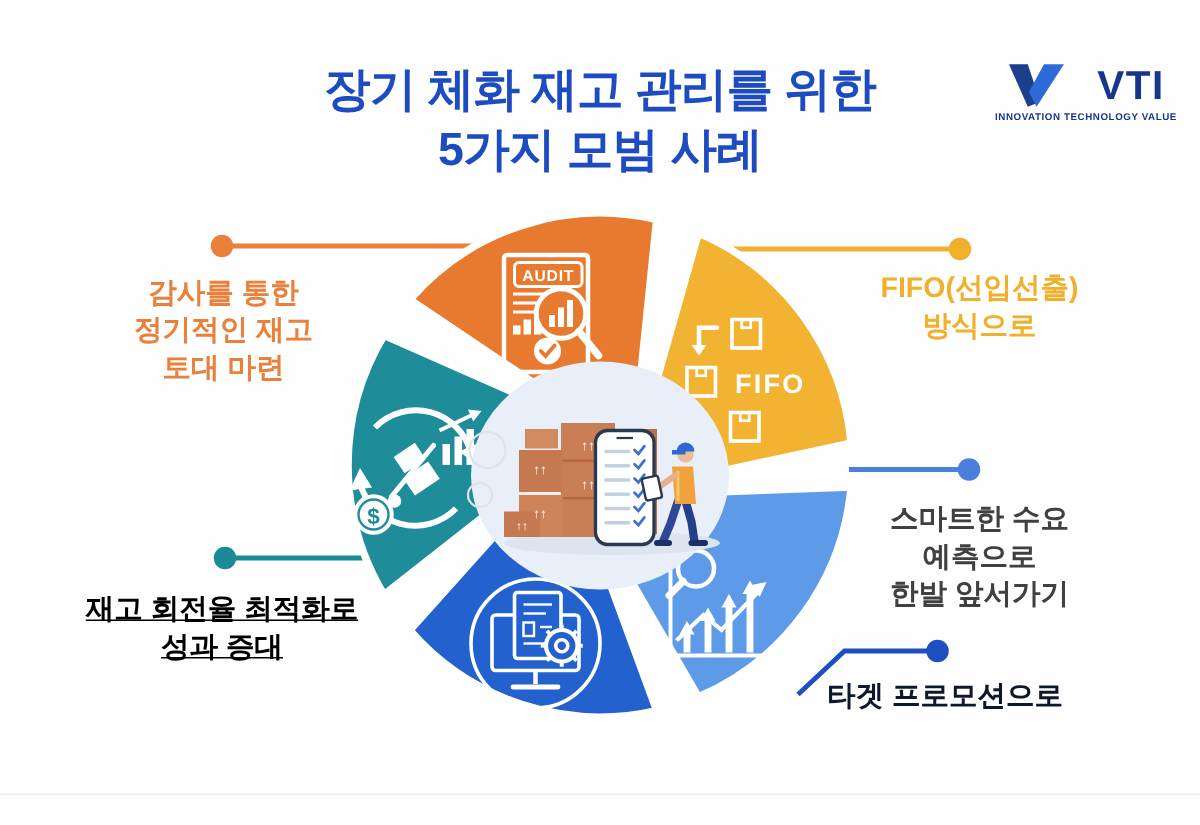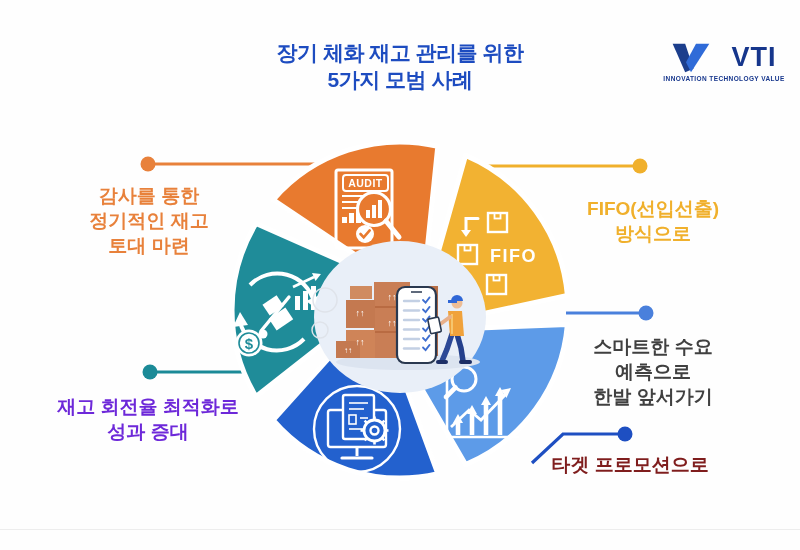--- a/index.html
+++ b/index.html
@@ -2,37 +2,37 @@
 <html><head>
 <meta charset="utf-8">
 <style>
   html,body{margin:0;padding:0;background:#fff;}
   #stage{
     position:relative;width:800px;height:550px;overflow:hidden;background:#fefefe;
     font-family:"Liberation Sans","DejaVu Sans",sans-serif;
   }
   .title{
     position:absolute;top:40px;left:0;width:100%;text-align:center;
-    font-size:21px;font-weight:800;line-height:1.28;color:#1d4cc0;letter-spacing:-0.5px;
+    font-size:31px;font-weight:800;line-height:1.28;color:#1d4cc0;letter-spacing:-0.5px;
   }
   .logo{
     position:absolute;left:664px;top:42px;width:120px;display:flex;flex-direction:column;align-items:center;
   }
-  .logo-row{display:flex;align-items:flex-end;gap:20px;}
+  .logo-row{display:flex;align-items:flex-start;gap:20px;}
   .logo-text{font-size:27px;font-weight:800;color:#16368c;letter-spacing:1px;}
   .logo-tagline{font-size:6.5px;font-weight:700;color:#16368c;letter-spacing:0.06em;margin-top:2px;white-space:nowrap;}
   .lbl{
     position:absolute;text-align:center;font-weight:700;font-size:19px;line-height:25px;
   }
   .lbl span{display:block;}
   .lbl-0{left:44px;top:183px;width:210px;color:#e8813b;}
-  .lbl-1{left:553px;top:196px;width:200px;color:#f0b02c;}
+  .lbl-1{left:553px;top:180px;width:200px;color:#f0b02c;}
   .lbl-2{left:553px;top:334px;width:200px;color:#404040;}
-  .lbl-3{left:530px;top:452px;width:200px;color:#7f1d1d;}
-  .lbl-4{left:38px;top:394px;width:220px;color:#6d28d9;}
+  .lbl-3{left:530px;top:452px;width:200px;color:#0f172a;}
+  .lbl-4{left:38px;top:394px;width:220px;color:#000000;text-decoration:underline;}
   .bottom-hairline{position:absolute;left:0;top:529px;width:800px;height:1px;background:#ededed;}
   svg text{font-family:"Liberation Sans","DejaVu Sans",sans-serif;}
 </style>
 </head>
 <body>
 
 <div id="stage">
 
   <div class="title">
     <div>장기 체화 재고 관리를 위한</div>

